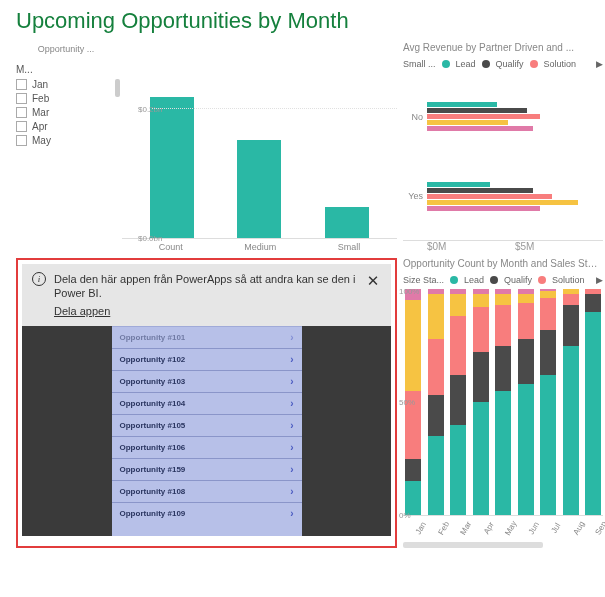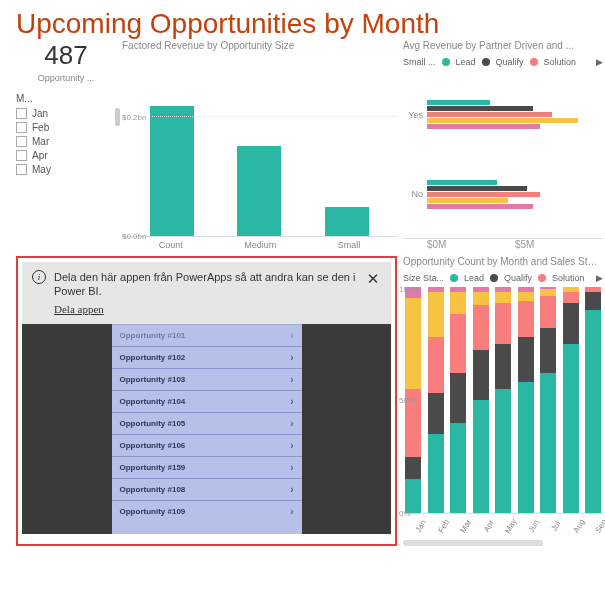--- a/index.html
+++ b/index.html
@@ -1,32 +1,32 @@
 <!DOCTYPE html>
 <html><head>
 <meta charset="utf-8">
 <style>
   * { box-sizing: border-box; margin: 0; padding: 0; }
   body { font-family: "Segoe UI", Arial, sans-serif; width: 605px; height: 597px; background: #fff; color: #333; overflow: hidden; padding: 8px 16px; }
-  .title { font-size: 28px; font-weight: 300; color: #c2410c; margin-bottom: 0; }
+  .title { font-size: 22px; font-weight: 300; color: #15803d; margin-bottom: 8px; }
   .grid { display: grid; grid-template-columns: 100px 275px 200px; grid-template-rows: 210px 290px; gap: 6px; }
   .card-title { font-size: 10px; color: #888; margin-bottom: 4px; white-space: nowrap; overflow: hidden; text-overflow: ellipsis; }
   .kpi { text-align: center; }
   .kpi-val { font-size: 26px; font-weight: 400; color: #333; }
   .kpi-sub { font-size: 9px; color: #888; margin-top: 2px; }
   .slicer { margin-top: 10px; }
   .slicer-title { font-size: 10px; color: #555; margin-bottom: 4px; }
   .slicer-list { display: flex; flex-direction: column; gap: 3px; position: relative; }
   .slicer-item { display: flex; align-items: center; gap: 5px; font-size: 10px; color: #555; cursor: pointer; }
   .cb { width: 11px; height: 11px; border: 1px solid #aaa; background: #fff; flex-shrink: 0; }
   .scroll-ind { position: absolute; right: -4px; top: 0; width: 5px; height: 18px; background: #ccc; border-radius: 2px; }
   
   .barchart { display: flex; flex-direction: column; height: 100%; }
   .bar-area { flex: 1; position: relative; display: flex; align-items: flex-end; justify-content: space-around; border-bottom: 1px solid #ddd; padding: 0 6px; }
-  .bar-area .tick { position: absolute; left: 0; font-size: 8px; color: #999; transform: translateY(50%); }
+  .bar-area .tick { position: absolute; left: 16px; font-size: 8px; color: #999; transform: translateY(50%); }
   .bar-area .gridline { position: absolute; left: 30px; right: 0; border-top: 1px dotted #e0e0e0; }
   .bar { width: 44px; background: #2ab8a5; }
   .bar-labels { display: flex; justify-content: space-around; font-size: 9px; color: #888; padding: 3px 6px 0; }
   
   .legend { display: flex; align-items: center; gap: 6px; font-size: 9px; color: #666; margin: 2px 0 4px; }
   .legend .dot { width: 8px; height: 8px; border-radius: 50%; display: inline-block; }
   .legend .more { margin-left: auto; color: #666; cursor: pointer; }
   
   .hbar-area { flex: 1; position: relative; display: flex; flex-direction: column; justify-content: space-around; border-bottom: 1px solid #ddd; padding: 4px 0; }
   .hrow { display: flex; align-items: center; gap: 2px; }
@@ -41,38 +41,37 @@
   .col { width: 16px; height: 100%; display: flex; flex-direction: column-reverse; }
   .seg { width: 100%; }
   .stack-x { display: flex; justify-content: space-between; font-size: 8px; color: #888; padding: 3px 2px 0; }
   .stack-x span { width: 16px; text-align: center; transform: rotate(-60deg); transform-origin: top right; white-space: nowrap; }
   .bottom-scroll { margin-top: 14px; height: 6px; background: #ddd; border-radius: 2px; width: 70%; }
   
   .embed-wrap { grid-column: 1 / span 2; border: 2px solid #e23c3c; padding: 4px; position: relative; }
   .banner { background: #e6e6e6; padding: 8px 10px; font-size: 11px; color: #333; display: flex; gap: 8px; align-items: flex-start; }
   .info-ic { width: 14px; height: 14px; border: 1.4px solid #333; border-radius: 50%; display: flex; align-items: center; justify-content: center; font-size: 9px; flex-shrink: 0; font-family: Georgia, serif; font-style: italic; }
   .banner-text { flex: 1; line-height: 1.3; }
-  .share-link { text-decoration: underline; cursor: pointer; margin-top: 3px; display: inline-block; font-family: Liberation Serif, serif; }
+  .share-link { text-decoration: underline; cursor: pointer; margin-top: 3px; display: inline-block; }
   .close-x { font-size: 15px; cursor: pointer; text-align: center; width: 16px; }
   .app-body { background: #3a3a3a; display: flex; justify-content: center; height: 210px; padding: 0; }
   .app-list { background: #b7c0e8; width: 190px; overflow: hidden; }
   .opp-item { border-top: 1px solid #8a95c9; padding: 5px 8px; font-size: 8px; font-weight: 600; color: #2a3560; display: flex; justify-content: space-between; align-items: center; cursor: pointer; gap: 8px; }
   .opp-item .chev { color: #4a5ac0; font-size: 10px; }
   .c-lead { background:#2ab8a5; } .c-qual { background:#4a4a4a; } .c-sol { background:#f87d7d; } .c-yel { background:#f6c342; } .c-pink { background:#e07aa8; }
 </style>
 </head>
 <body>
 
 <div class="title">Upcoming Opportunities by Month</div>
 
 <div class="grid">
 
   <div>
     <div class="kpi">
-      <div class="kpi-val">487</div>
       <div class="kpi-sub">Opportunity ...</div>
     </div>
     <div class="slicer">
       <div class="slicer-title">M...</div>
       <div class="slicer-list">
         <div class="scroll-ind"></div>
         <div class="slicer-item">
             <span class="cb"></span>
             <span>Jan</span>
           </div>
@@ -90,21 +89,20 @@
           </div>
         <div class="slicer-item">
             <span class="cb"></span>
             <span>May</span>
           </div>
       </div>
     </div>
   </div>
 
   <div class="barchart">
-    <div class="card-title">Factored Revenue by Opportunity Size</div>
     <div class="bar-area">
       <span class="tick" style="bottom:66%">$0.2bn</span>
       <span class="gridline" style="bottom:66%"></span>
       <span class="tick" style="bottom:0">$0.0bn</span>
       <div class="bar" style="height:72%"></div>
       <div class="bar" style="height:50%"></div>
       <div class="bar" style="height:16%"></div>
     </div>
     <div class="bar-labels">
       <span>Count</span>
@@ -120,37 +118,37 @@
       <span class="dot c-lead"></span>
         <span>Lead</span>
       <span class="dot c-qual"></span>
         <span>Qualify</span>
       <span class="dot c-sol"></span>
         <span>Solution</span>
       <span class="more">▶</span>
     </div>
     <div class="hbar-area">
       <div class="hrow">
+        <div class="hlabel">No</div>
+        <div class="hbars">
+          <div class="hb c-lead" style="width:40%"></div>
+          <div class="hb c-qual" style="width:57%"></div>
+          <div class="hb c-sol" style="width:64%"></div>
+          <div class="hb c-yel" style="width:46%"></div>
+          <div class="hb c-pink" style="width:60%"></div>
+        </div>
+      </div>
+      <div class="hrow">
         <div class="hlabel">Yes</div>
         <div class="hbars">
           <div class="hb c-lead" style="width:36%"></div>
           <div class="hb c-qual" style="width:60%"></div>
           <div class="hb c-sol" style="width:71%"></div>
           <div class="hb c-yel" style="width:86%"></div>
           <div class="hb c-pink" style="width:64%"></div>
-        </div>
-      </div>
-      <div class="hrow">
-        <div class="hlabel">No</div>
-        <div class="hbars">
-          <div class="hb c-lead" style="width:40%"></div>
-          <div class="hb c-qual" style="width:57%"></div>
-          <div class="hb c-sol" style="width:64%"></div>
-          <div class="hb c-yel" style="width:46%"></div>
-          <div class="hb c-pink" style="width:60%"></div>
         </div>
       </div>
     </div>
     <div class="x-axis">
       <span>$0M</span>
       <span>$5M</span>
     </div>
   </div>
 
   <div class="embed-wrap">

